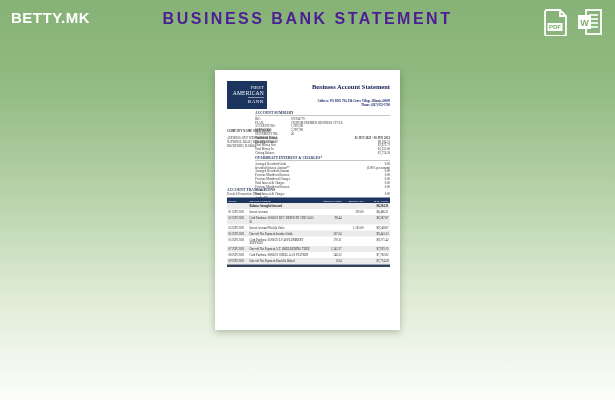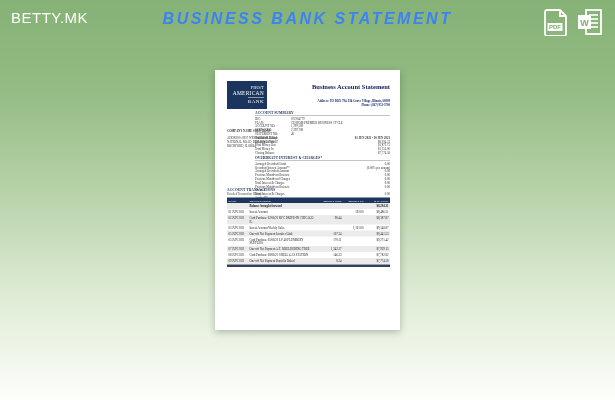--- a/index.html
+++ b/index.html
@@ -4,26 +4,26 @@
 <style>
   * { margin:0; padding:0; box-sizing:border-box; }
   html,body { width:615px; height:400px; overflow:hidden; }
   body {
     font-family:"Liberation Sans", sans-serif;
     background:linear-gradient(180deg,#86b276 0%,#93bb83 22%,#b7d2a9 48%,#e0ecd7 75%,#fdfefb 100%);
     position:relative;
   }
   
   .banner { position:absolute; top:0; left:0; width:615px; height:52px; }
-  .brand { position:absolute; left:11px; top:9px; color:#fff; font-weight:normal;
+  .brand { position:absolute; left:11px; top:9px; color:#fff; font-weight:bold;
            font-size:15px; letter-spacing:.5px; }
   .tagline { position:absolute; left:11px; top:30px; color:#f2f7ee; font-size:10px;
              font-weight:bold; letter-spacing:.3px; }
   .main-title { position:absolute; top:10px; left:0; width:100%; text-align:center;
-                color:#3b82f6; font-weight:bold; font-size:16px; letter-spacing:2.5px;font-style:italic; }
+                color:#4c1d95; font-weight:bold; font-size:16px; letter-spacing:2.5px; }
   .file-icons { position:absolute; right:12px; top:8px; display:flex; gap:8px; }
   .file-icon { width:26px; height:28px; cursor:pointer; }
   
   .doc-outer { position:absolute; left:215px; top:70px; width:185px; height:260px;
                background:#fff; box-shadow:0 2px 7px rgba(30,50,30,.30); }
   .doc-inner { position:absolute; left:0; top:0; width:370px; height:520px;
                transform:scale(.5); transform-origin:0 0;
                font-family:"Liberation Serif", serif; color:#222; }
   .bank-logo { position:absolute; left:24px; top:22px; width:80px; height:56px;
                background:#1b355e; color:#fff; text-align:right; padding:8px 6px 6px 6px; }

